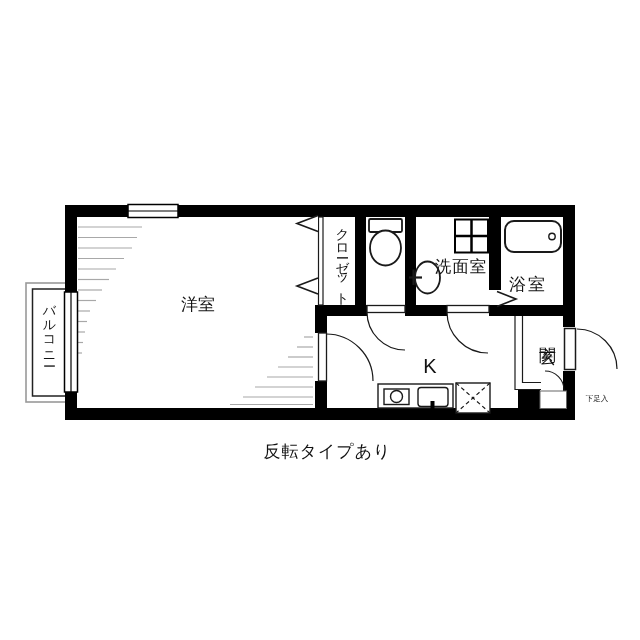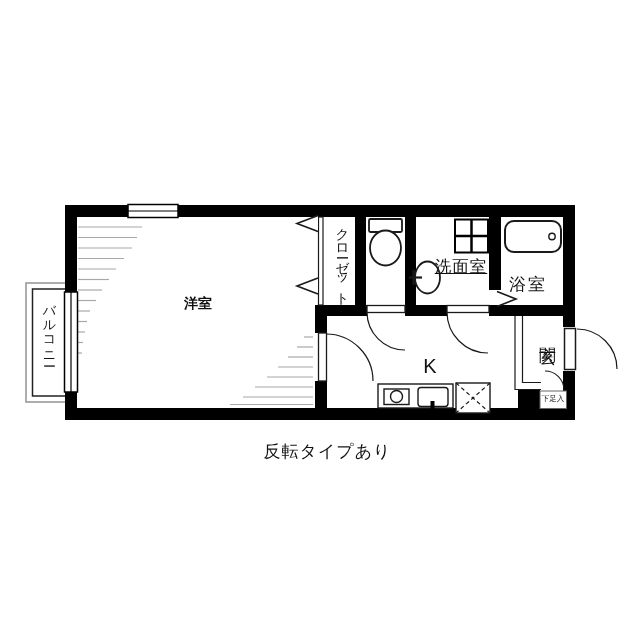--- a/index.html
+++ b/index.html
@@ -1,28 +1,28 @@
 <!DOCTYPE html>
 <html><head>
 <meta charset="utf-8">
 <style>
   html,body{margin:0;padding:0;background:#fff;}
   .stage{position:relative;width:640px;height:640px;background:#fff;overflow:hidden;
          font-family:"Liberation Sans","DejaVu Sans",sans-serif;color:#111;}
   .stage svg{position:absolute;left:0;top:0;}
   .lbl{position:absolute;color:#111;white-space:nowrap;}
   .vert{writing-mode:vertical-rl;text-orientation:upright;}
-  .main-room{left:128px;top:295px;width:140px;text-align:center;font-size:14px;line-height:1.15;font-weight:bold;}
+  .main-room{left:128px;top:295px;width:140px;text-align:center;font-size:17px;line-height:1.15;}
   .balcony{left:40px;top:296px;font-size:13px;letter-spacing:1px;}
   .closet{left:333px;top:219px;font-size:13.5px;letter-spacing:0.5px;}
-  .washroom{left:429px;top:256px;width:64px;font-size:16.5px;letter-spacing:1px;text-align:center;text-decoration:underline;}
+  .washroom{left:429px;top:256px;width:64px;font-size:16.5px;letter-spacing:1px;text-align:center;}
   .bathroom{left:509px;top:273px;width:64px;font-size:17px;letter-spacing:2px;text-align:left;}
   .kitchen{left:410px;top:355px;width:40px;font-size:20px;text-align:center;}
   .entrance{left:536px;top:334px;font-size:17px;}
-  .shoebox{left:539px;top:394px;width:28px;font-size:7.5px;text-align:center;letter-spacing:0;}
+  .shoebox{left:539px;top:394px;width:28px;font-size:7.5px;text-align:center;letter-spacing:0;padding-left:44px;}
   .caption{left:230px;top:440px;width:195px;font-size:17px;text-align:center;letter-spacing:1px;}
 </style>
 </head>
 <body>
 
 <div class="stage">
 
   <svg width="640" height="640" viewBox="0 0 640 640">
 
     <g>

